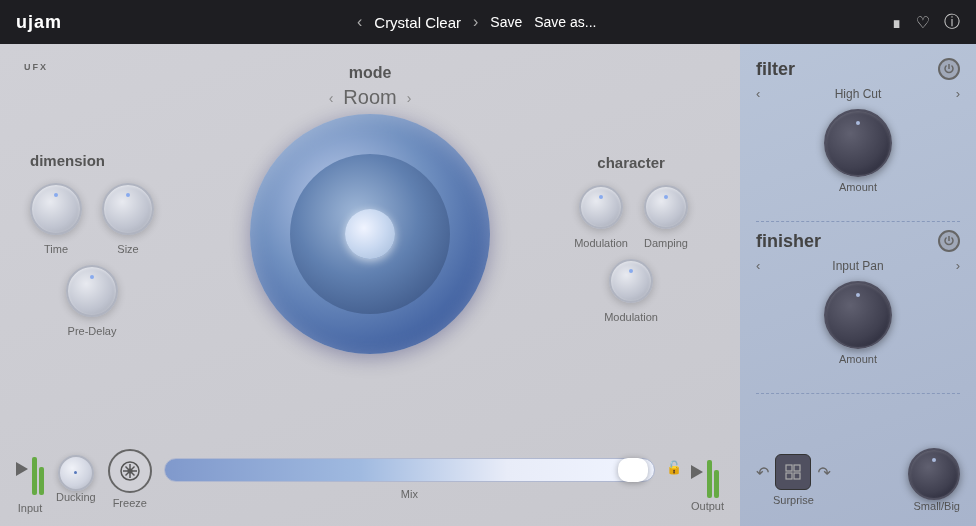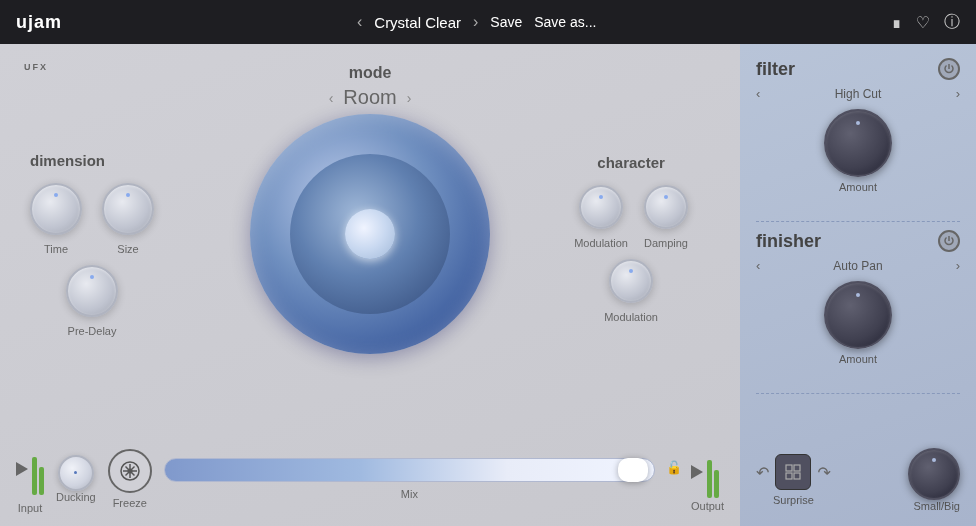--- a/index.html
+++ b/index.html
@@ -583,21 +583,21 @@
         <div class="section-title-right">finisher</div>
         <div class="power-btn">
           <svg width="12" height="12" viewBox="0 0 12 12">
             <path d="M6 1 L6 6" stroke="#666" stroke-width="1.5" fill="none"></path>
             <path d="M3.5 2.5 A4 4 0 1 0 8.5 2.5" stroke="#666" stroke-width="1.5" fill="none"></path>
           </svg>
         </div>
       </div>
       <div class="nav-row">
         <span class="nav-row-arrow">‹</span>
-        <span class="nav-row-label">Auto Pan</span>
+        <span class="nav-row-label">Input Pan</span>
         <span class="nav-row-arrow">›</span>
       </div>
       <div class="right-knob-center">
         <div class="knob knob-large knob-dark" style="width:68px;height:68px;">
           <div class="knob-dot knob-dot-white" style="top:10px;"></div>
         </div>
       </div>
       <div class="right-knob-label">Amount</div>
     </div>
 

